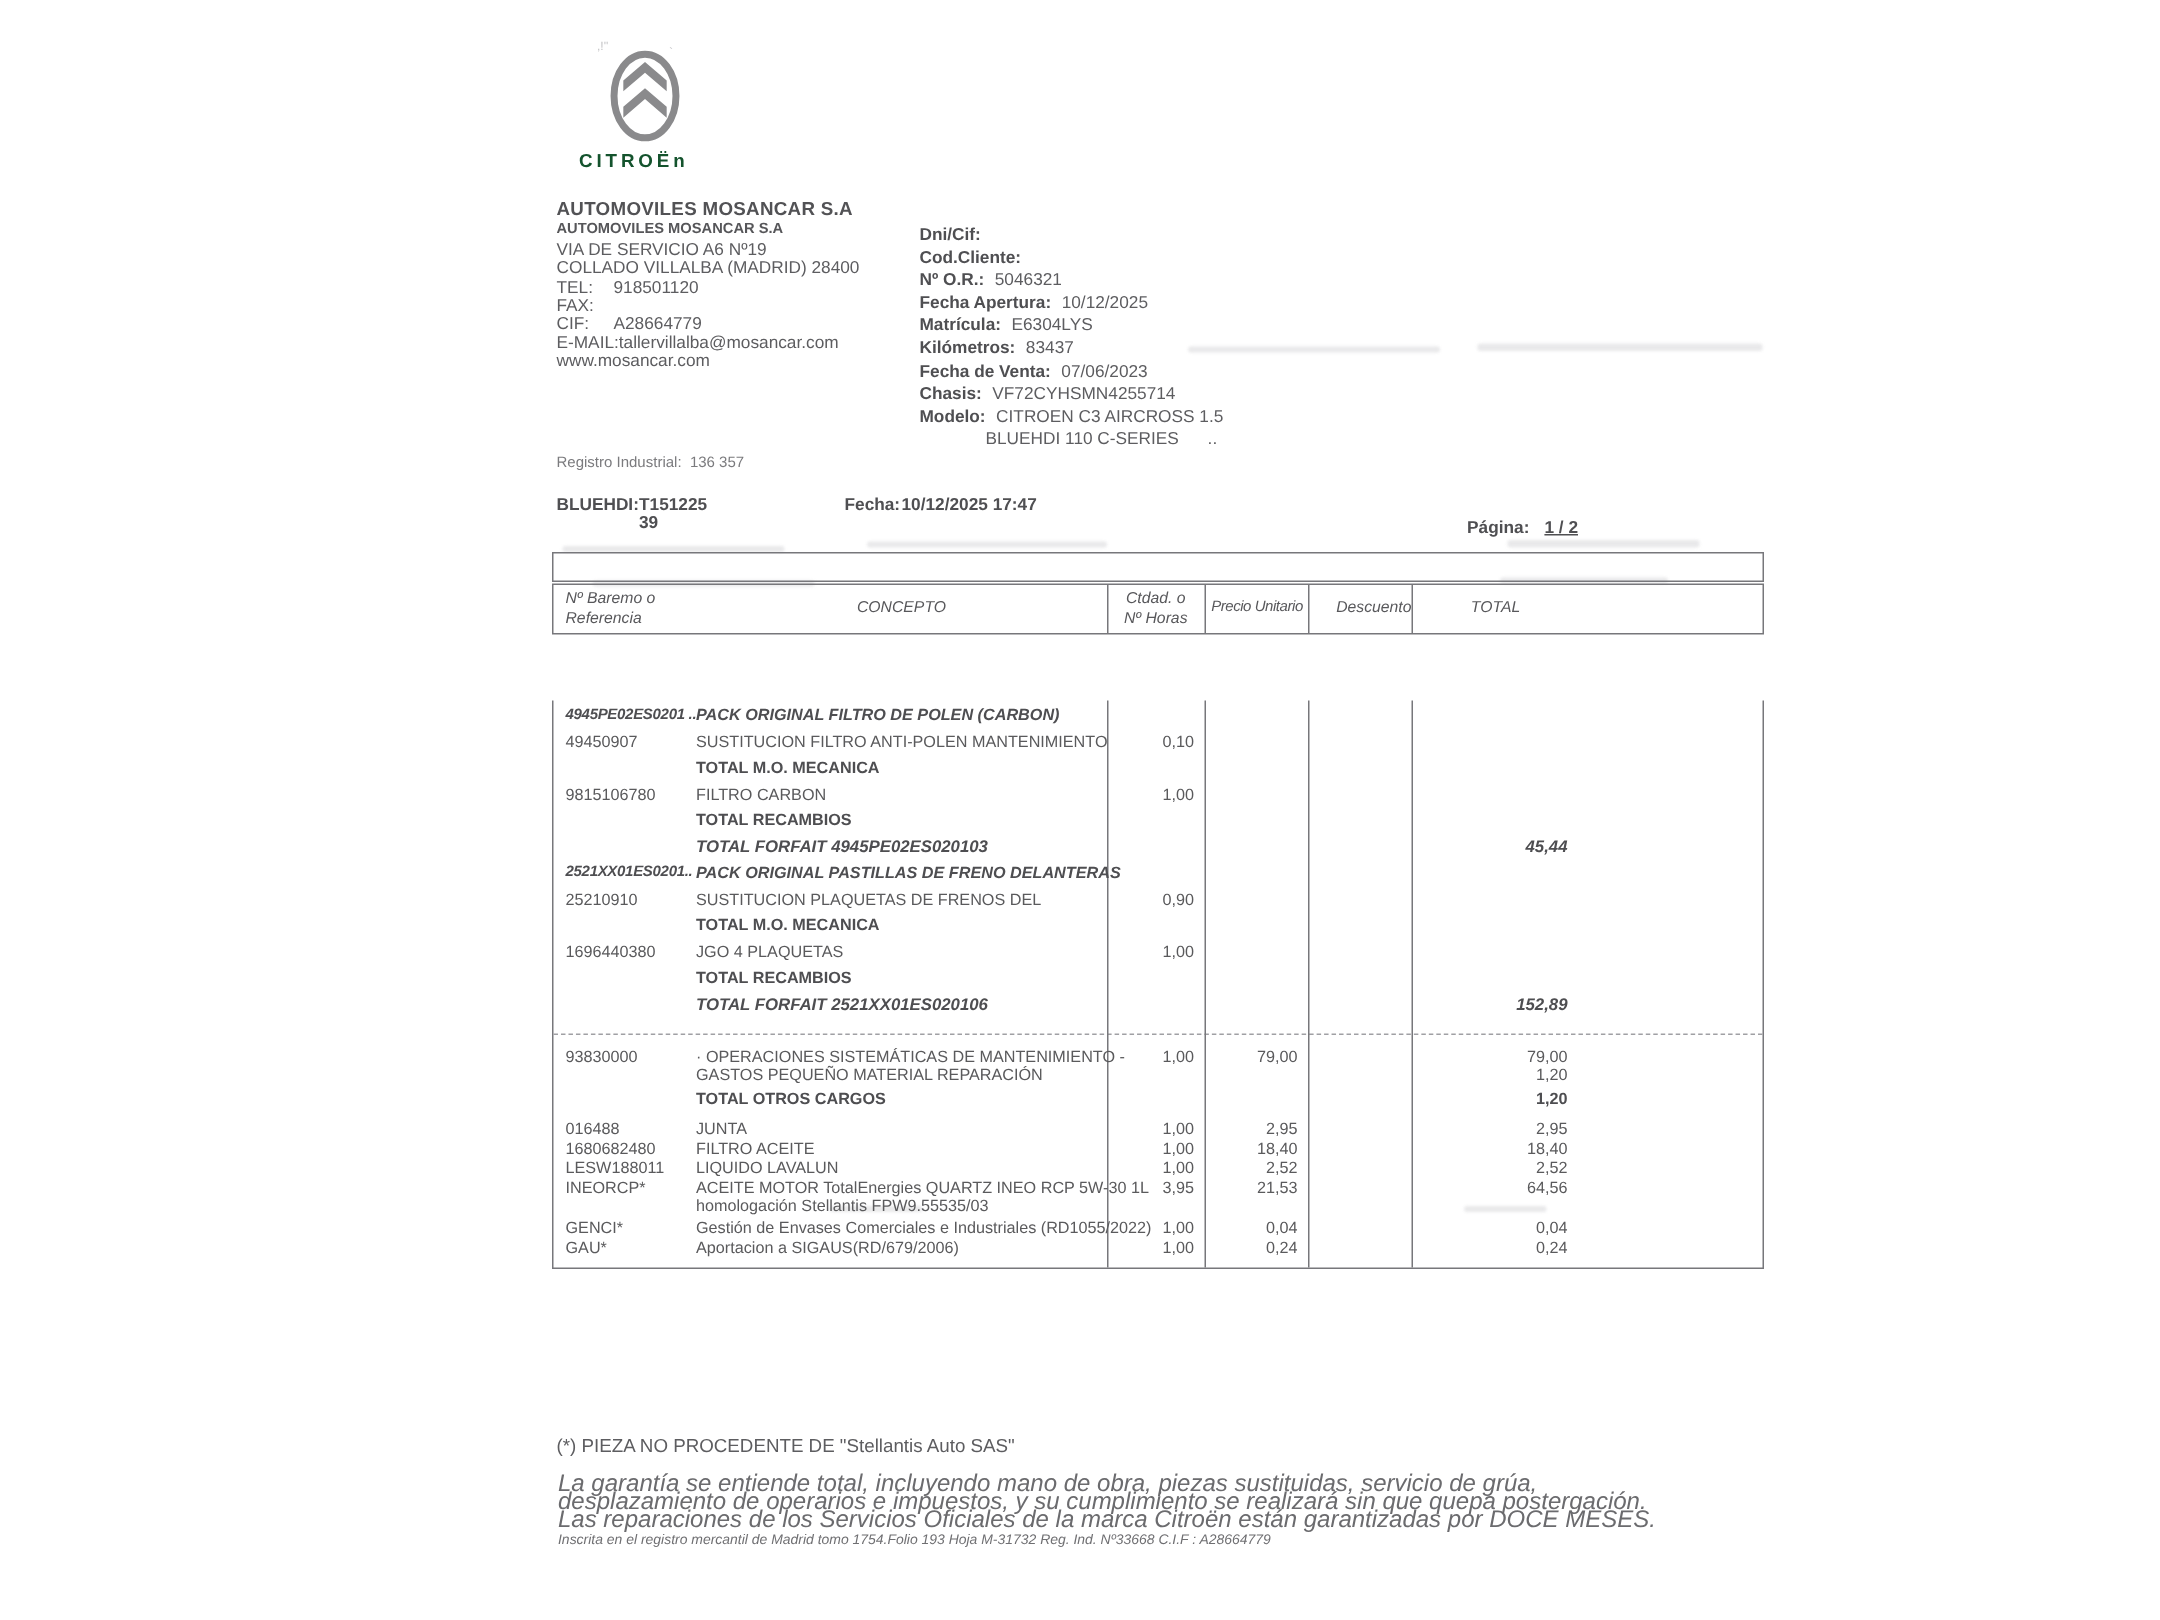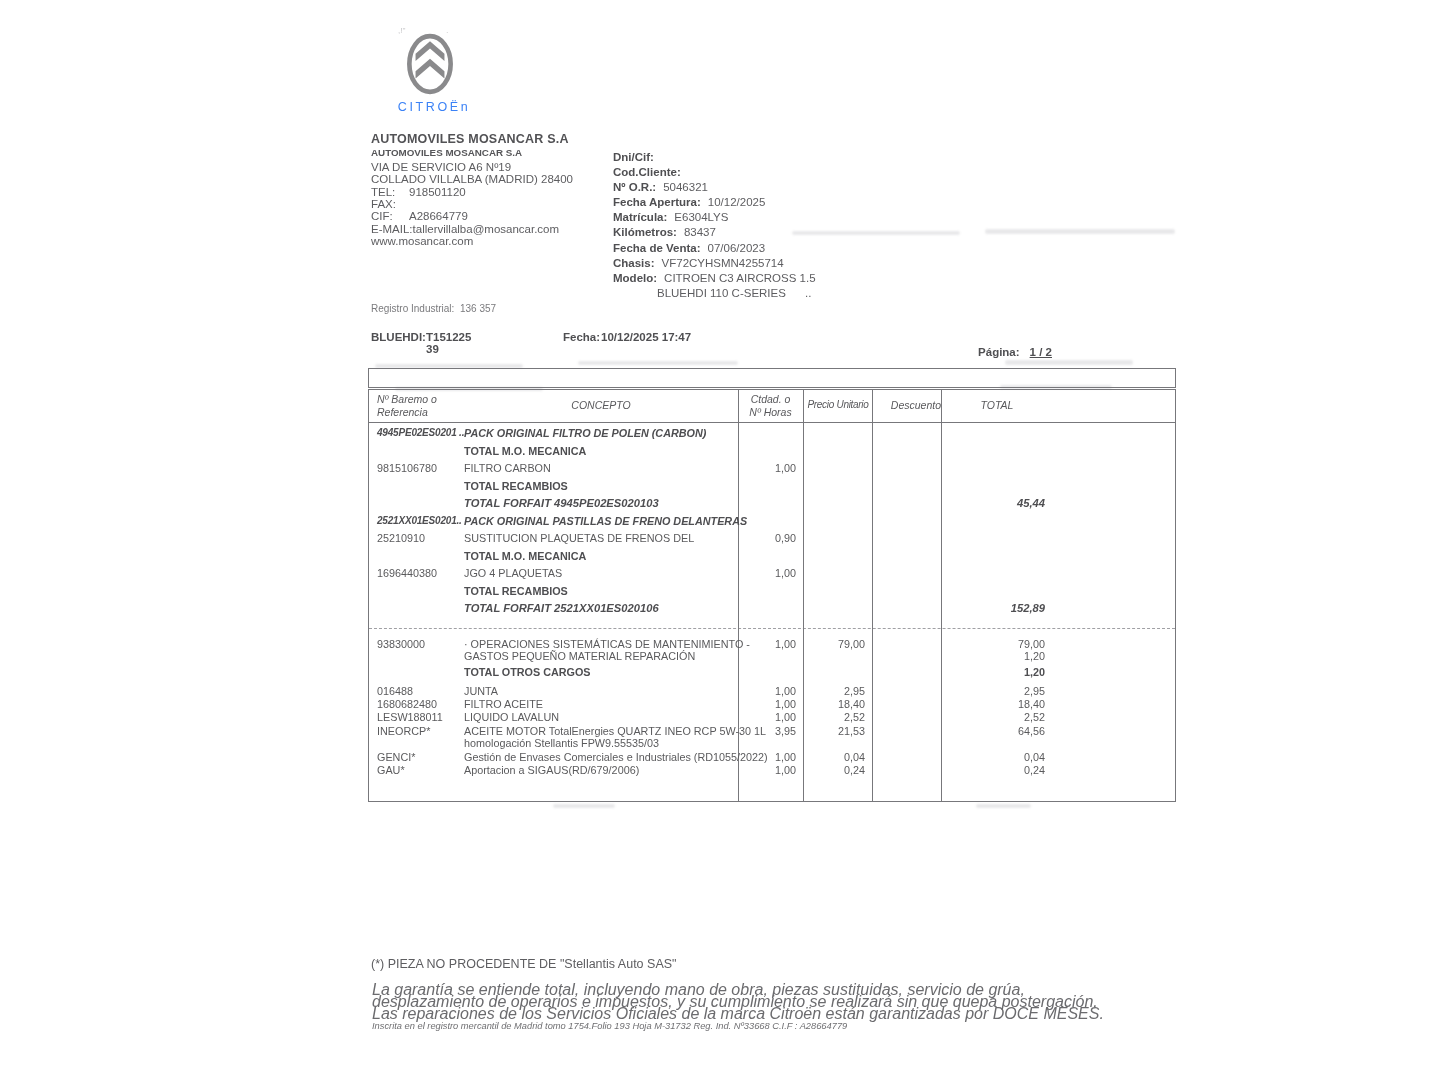--- a/index.html
+++ b/index.html
@@ -4,22 +4,22 @@
 <style>
   html,body { margin:0; padding:0; background:#fff; }
   .page {
     position:relative; width:1440px; height:1080px; background:#ffffff;
     font-family:"Liberation Sans", sans-serif; color:#5a5a5c; overflow:hidden;
   }
 
   
   .logo-svg { position:absolute; left:404px; top:32px; width:52px; height:64px; }
   .wordmark {
-    position:absolute; left:386px; top:100px; width:96px; text-align:center;
-    font-size:12.5px; letter-spacing:2.6px; color:#3b82f6; font-weight:400;
+    position:absolute; left:386px; top:100px; width:96px; 
+    font-size:12.5px; letter-spacing:2.6px; color:#14532d; font-weight:700;
   }
   .noise { position:absolute; color:#c4c4c6; font-size:8px; }
 
   
   .dealer { position:absolute; left:371px; top:133px; font-size:11.5px; line-height:12.4px; color:#5d5d60; }
   .dealer-name { font-size:12.5px; font-weight:bold; color:#525255; letter-spacing:.2px; margin-bottom:2px; }
   .dealer-name-small { font-size:9.8px; font-weight:bold; color:#565659; margin-bottom:1px; }
   .contact-line .c-label { display:inline-block; min-width:38px; }
   .website { margin-top:0px; }
 
@@ -36,21 +36,21 @@
   .factura-row .f2 { position:absolute; left:426px; }
   .factura-row .f3 { position:absolute; left:563px; }
   .factura-row .f4 { position:absolute; left:601px; white-space:nowrap; }
   .pagina { position:absolute; top:346px; left:930px; width:122px; text-align:right; font-size:11.5px; font-weight:bold; color:#4f4f52; }
   .pagina .p-val { margin-left:10px;text-decoration:underline; }
 
   
   .invoice-table { position:absolute; left:368px; top:368px; width:808px; }
   .t-topbox { height:18px; border:1px solid #77777b; margin-bottom:1px; }
   .t-header { position:relative; height:32px; border:1px solid #77777b; font-style:italic; font-size:10.5px; color:#58585b; }
-  .t-body  { position:relative; height:374px; border:1px solid #77777b; border-top:none; padding-top:4px; font-size:10.8px; }
+  .t-body  { position:relative; height:374px; border:1px solid #77777b; border-top:none; padding-top:4px; font-size:10.8px;margin-top:44px; }
   .vline { position:absolute; top:0; bottom:0; width:1px; background:#77777b; }
   .vl-1 { left:369px; } .vl-2 { left:434px; } .vl-3 { left:503px; } .vl-4 { left:572px; }
   .h-ref   { position:absolute; left:8px;  top:3px; line-height:12.5px; }
   .h-conc  { position:absolute; left:95px; width:274px; top:9px; text-align:center; }
   .h-qty   { position:absolute; left:369px; width:65px; top:3px; text-align:center; line-height:12.5px; }
   .h-price { position:absolute; left:435px; width:68px; top:9px; text-align:center; font-size:10px; letter-spacing:-.3px; }
   .h-desc  { position:absolute; left:503px; width:69px; top:9px; text-align:right; }
   .h-total { position:absolute; left:572px; width:112px; top:9px; text-align:center; }
 
   .t-row { position:relative; }
@@ -165,20 +165,27 @@
       <div class="vline vl-1"></div>
       <div class="vline vl-2"></div>
       <div class="vline vl-3"></div>
       <div class="vline vl-4"></div>
     <div class="t-row tall s-section">
           <span class="c-ref">4945PE02ES0201 ..</span>
           <span class="c-concept">
             <div>PACK ORIGINAL FILTRO DE POLEN (CARBON)</div>
           </span>
         </div>
+        <div class="t-row tall s-item">
+          <span class="c-ref">49450907</span>
+          <span class="c-concept">
+            <div>SUSTITUCION FILTRO ANTI-POLEN MANTENIMIENTO</div>
+          </span>
+          <span class="c-qty">0,10</span>
+        </div>
         <div class="t-row tall s-subtotal">
           <span class="c-concept">
             <div>TOTAL M.O. MECANICA</div>
           </span>
         </div>
         <div class="t-row tall s-item">
           <span class="c-ref">9815106780</span>
           <span class="c-concept">
             <div>FILTRO CARBON</div>
           </span>

